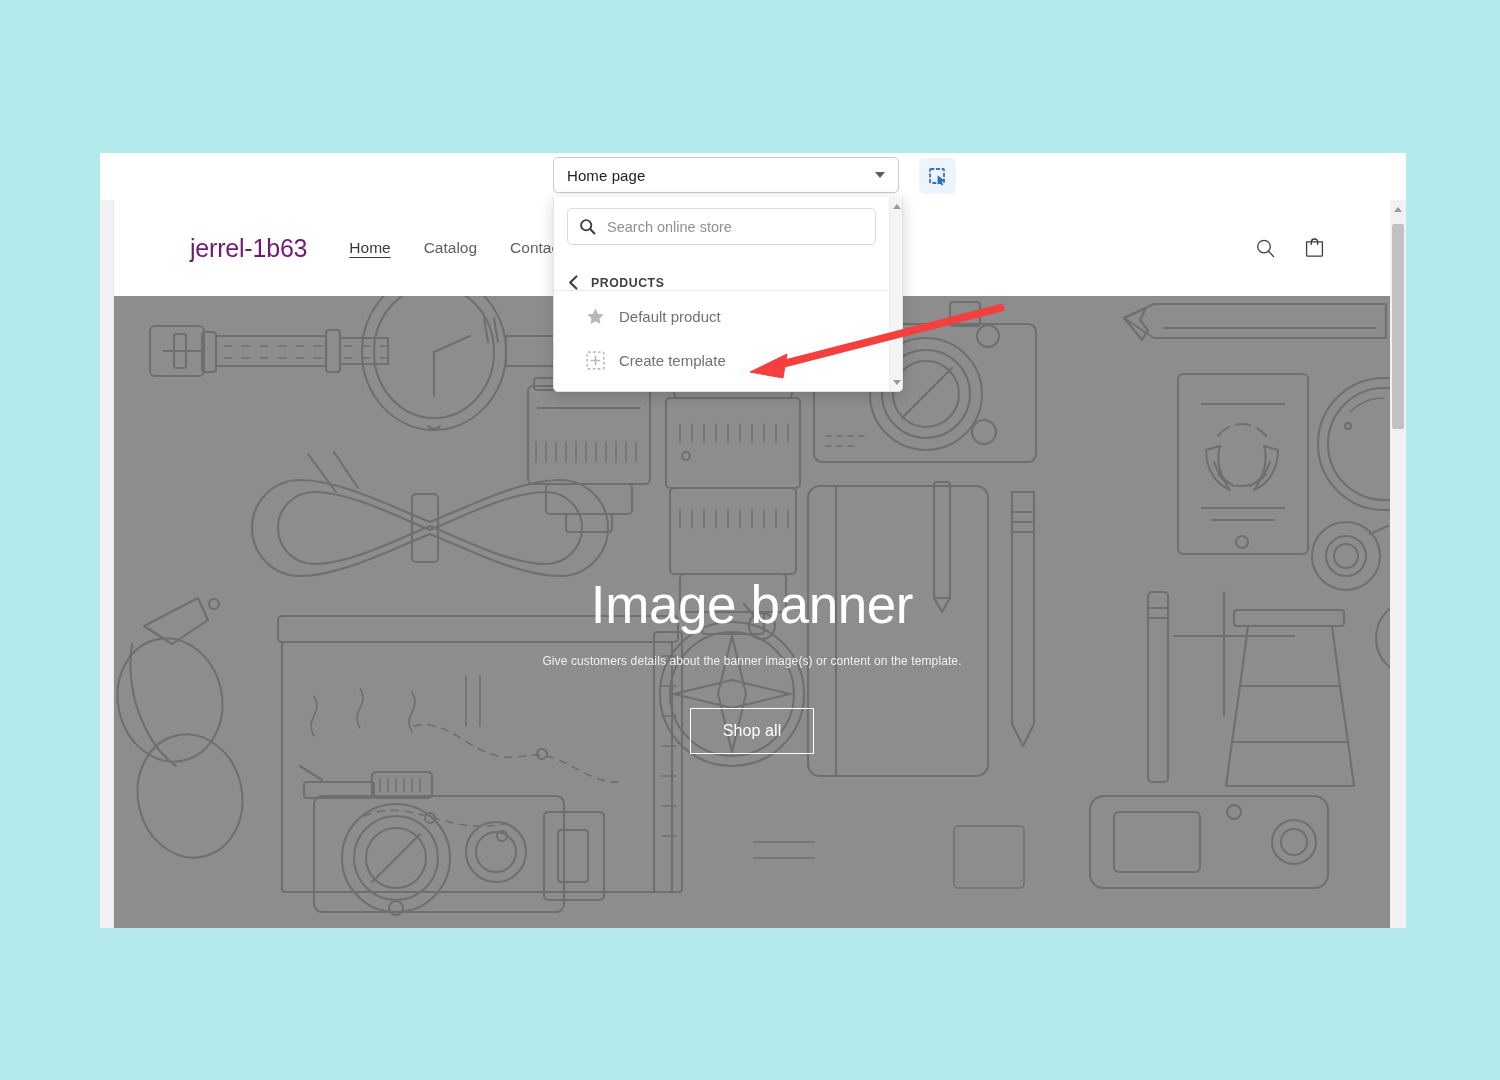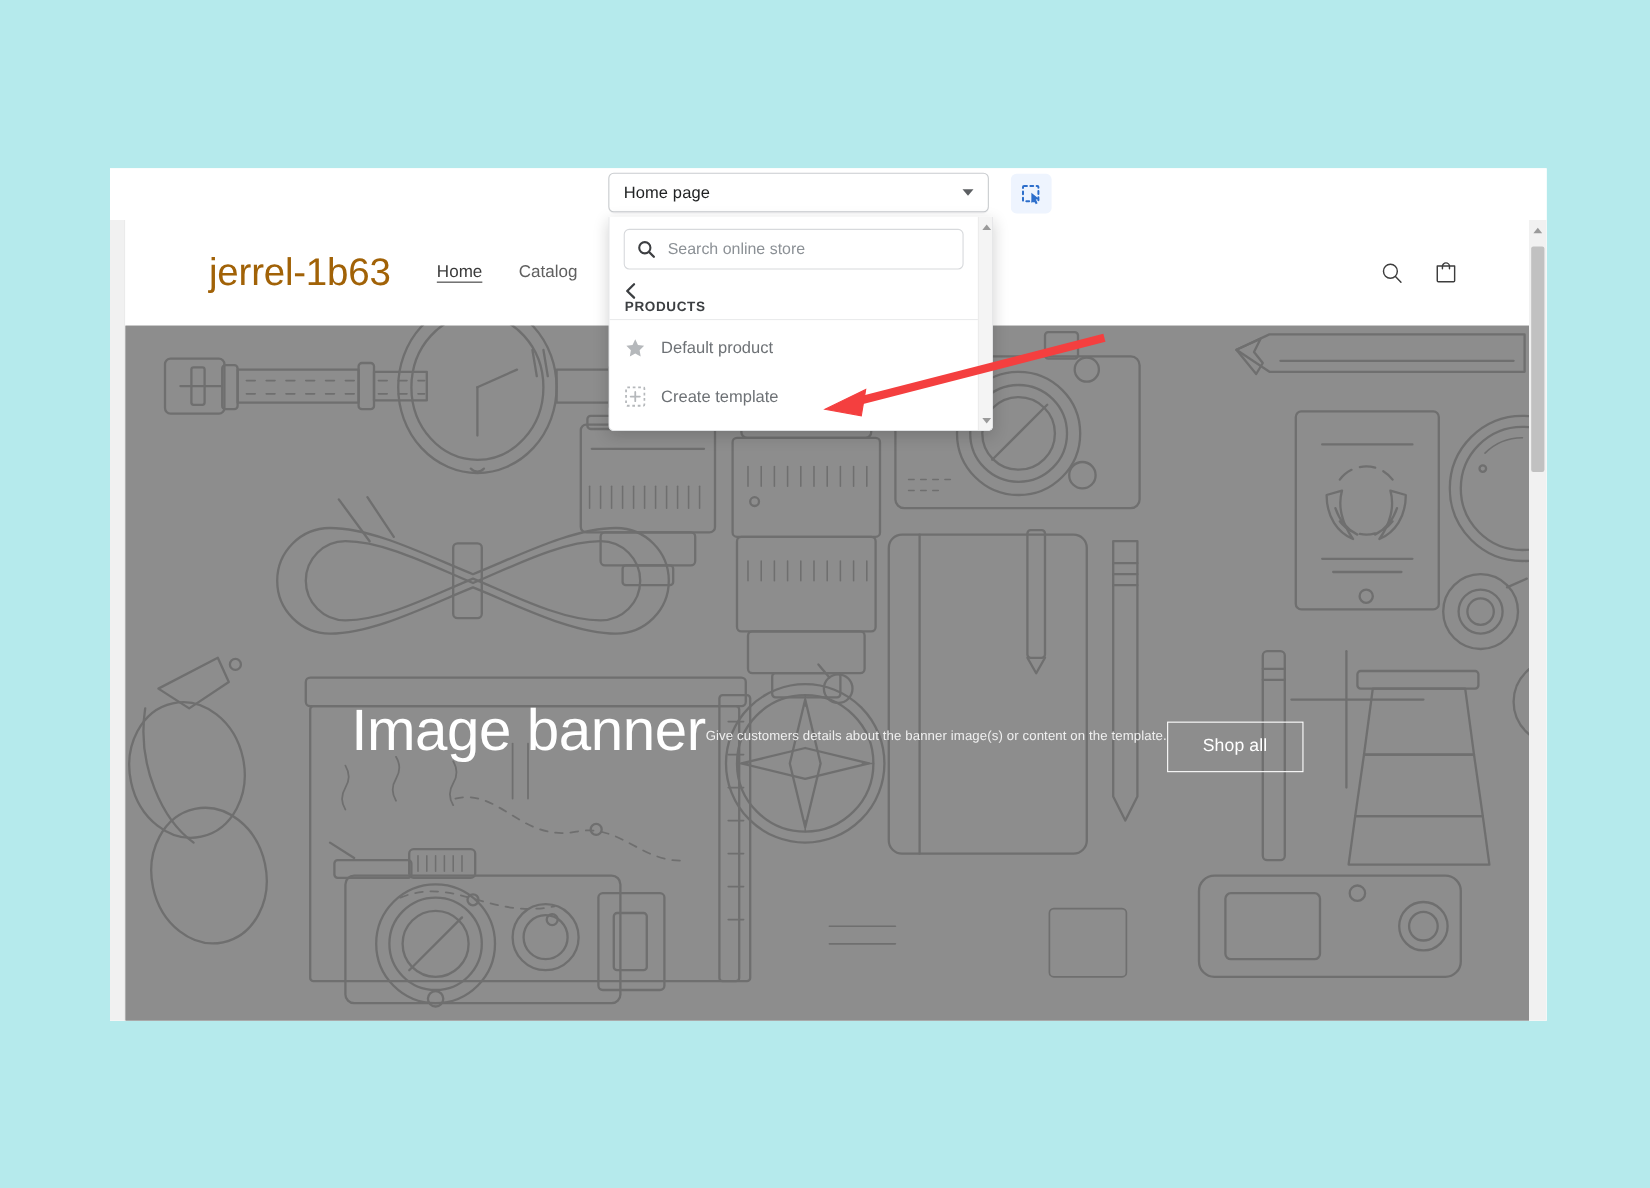--- a/index.html
+++ b/index.html
@@ -119,47 +119,46 @@
     background: transparent;
   }
   #dropdown-search-input::placeholder { color: #8c9196; }
 
   .group-header {
     position: absolute;
     left: 0; top: 60px;
     width: 335px;
     height: 34px;
     display: flex;
-    align-items: flex-start;
+    align-items: flex-end;
     padding-left: 14px;
     box-sizing: border-box;
     border-bottom: 1px solid #eaebec;
     cursor: pointer;
-    flex-direction: column;
   }
   .group-header .chev {
     margin-right: 12px;
     display: flex;
     align-items: center;
   }
   .group-header .ghlabel {
     font-size: 12.3px;
     font-weight: bold;
     letter-spacing: 0.55px;
     color: #3c3f42;
   }
 
   .dd-item {
     position: absolute;
     left: 0;
     width: 335px;
     height: 44px;
     display: flex;
     align-items: center;
-    padding-left: 14px;
+    padding-left: 32px;
     box-sizing: border-box;
     cursor: pointer;
   }
   .dd-item .dd-icon {
     width: 22px;
     display: flex;
     align-items: center;
     justify-content: flex-start;
     margin-right: 11px;
   }
@@ -264,22 +263,22 @@
     left: 0; top: 0;
     width: 100%;
     height: 96px;
     background: #ffffff;
     display: flex;
     align-items: center;
     box-sizing: border-box;
     padding: 0 64px 0 76px;
   }
   #store-logo {
-    font-size: 35px;
-    color: #a16207;
+    font-size: 25px;
+    color: #701a75;
     letter-spacing: -0.2px;
     font-weight: normal;
     white-space: nowrap;
   }
   #store-nav {
     display: flex;
     align-items: center;
     margin-left: 42px;
     gap: 33px;
   }
@@ -318,21 +317,21 @@
     width: 100%;
     height: 100%;
   }
   #hero-content {
     position: absolute;
     left: 0;
     top: 0;
     width: 100%;
     height: 100%;
     display: flex;
-    flex-direction: row;
+    flex-direction: column;
     align-items: center;
     justify-content: center;
     padding-top: 106px;
     box-sizing: border-box;
   }
   #hero-title {
     font-size: 53px;
     color: #ffffff;
     letter-spacing: -0.4px;
     line-height: 1.1;

